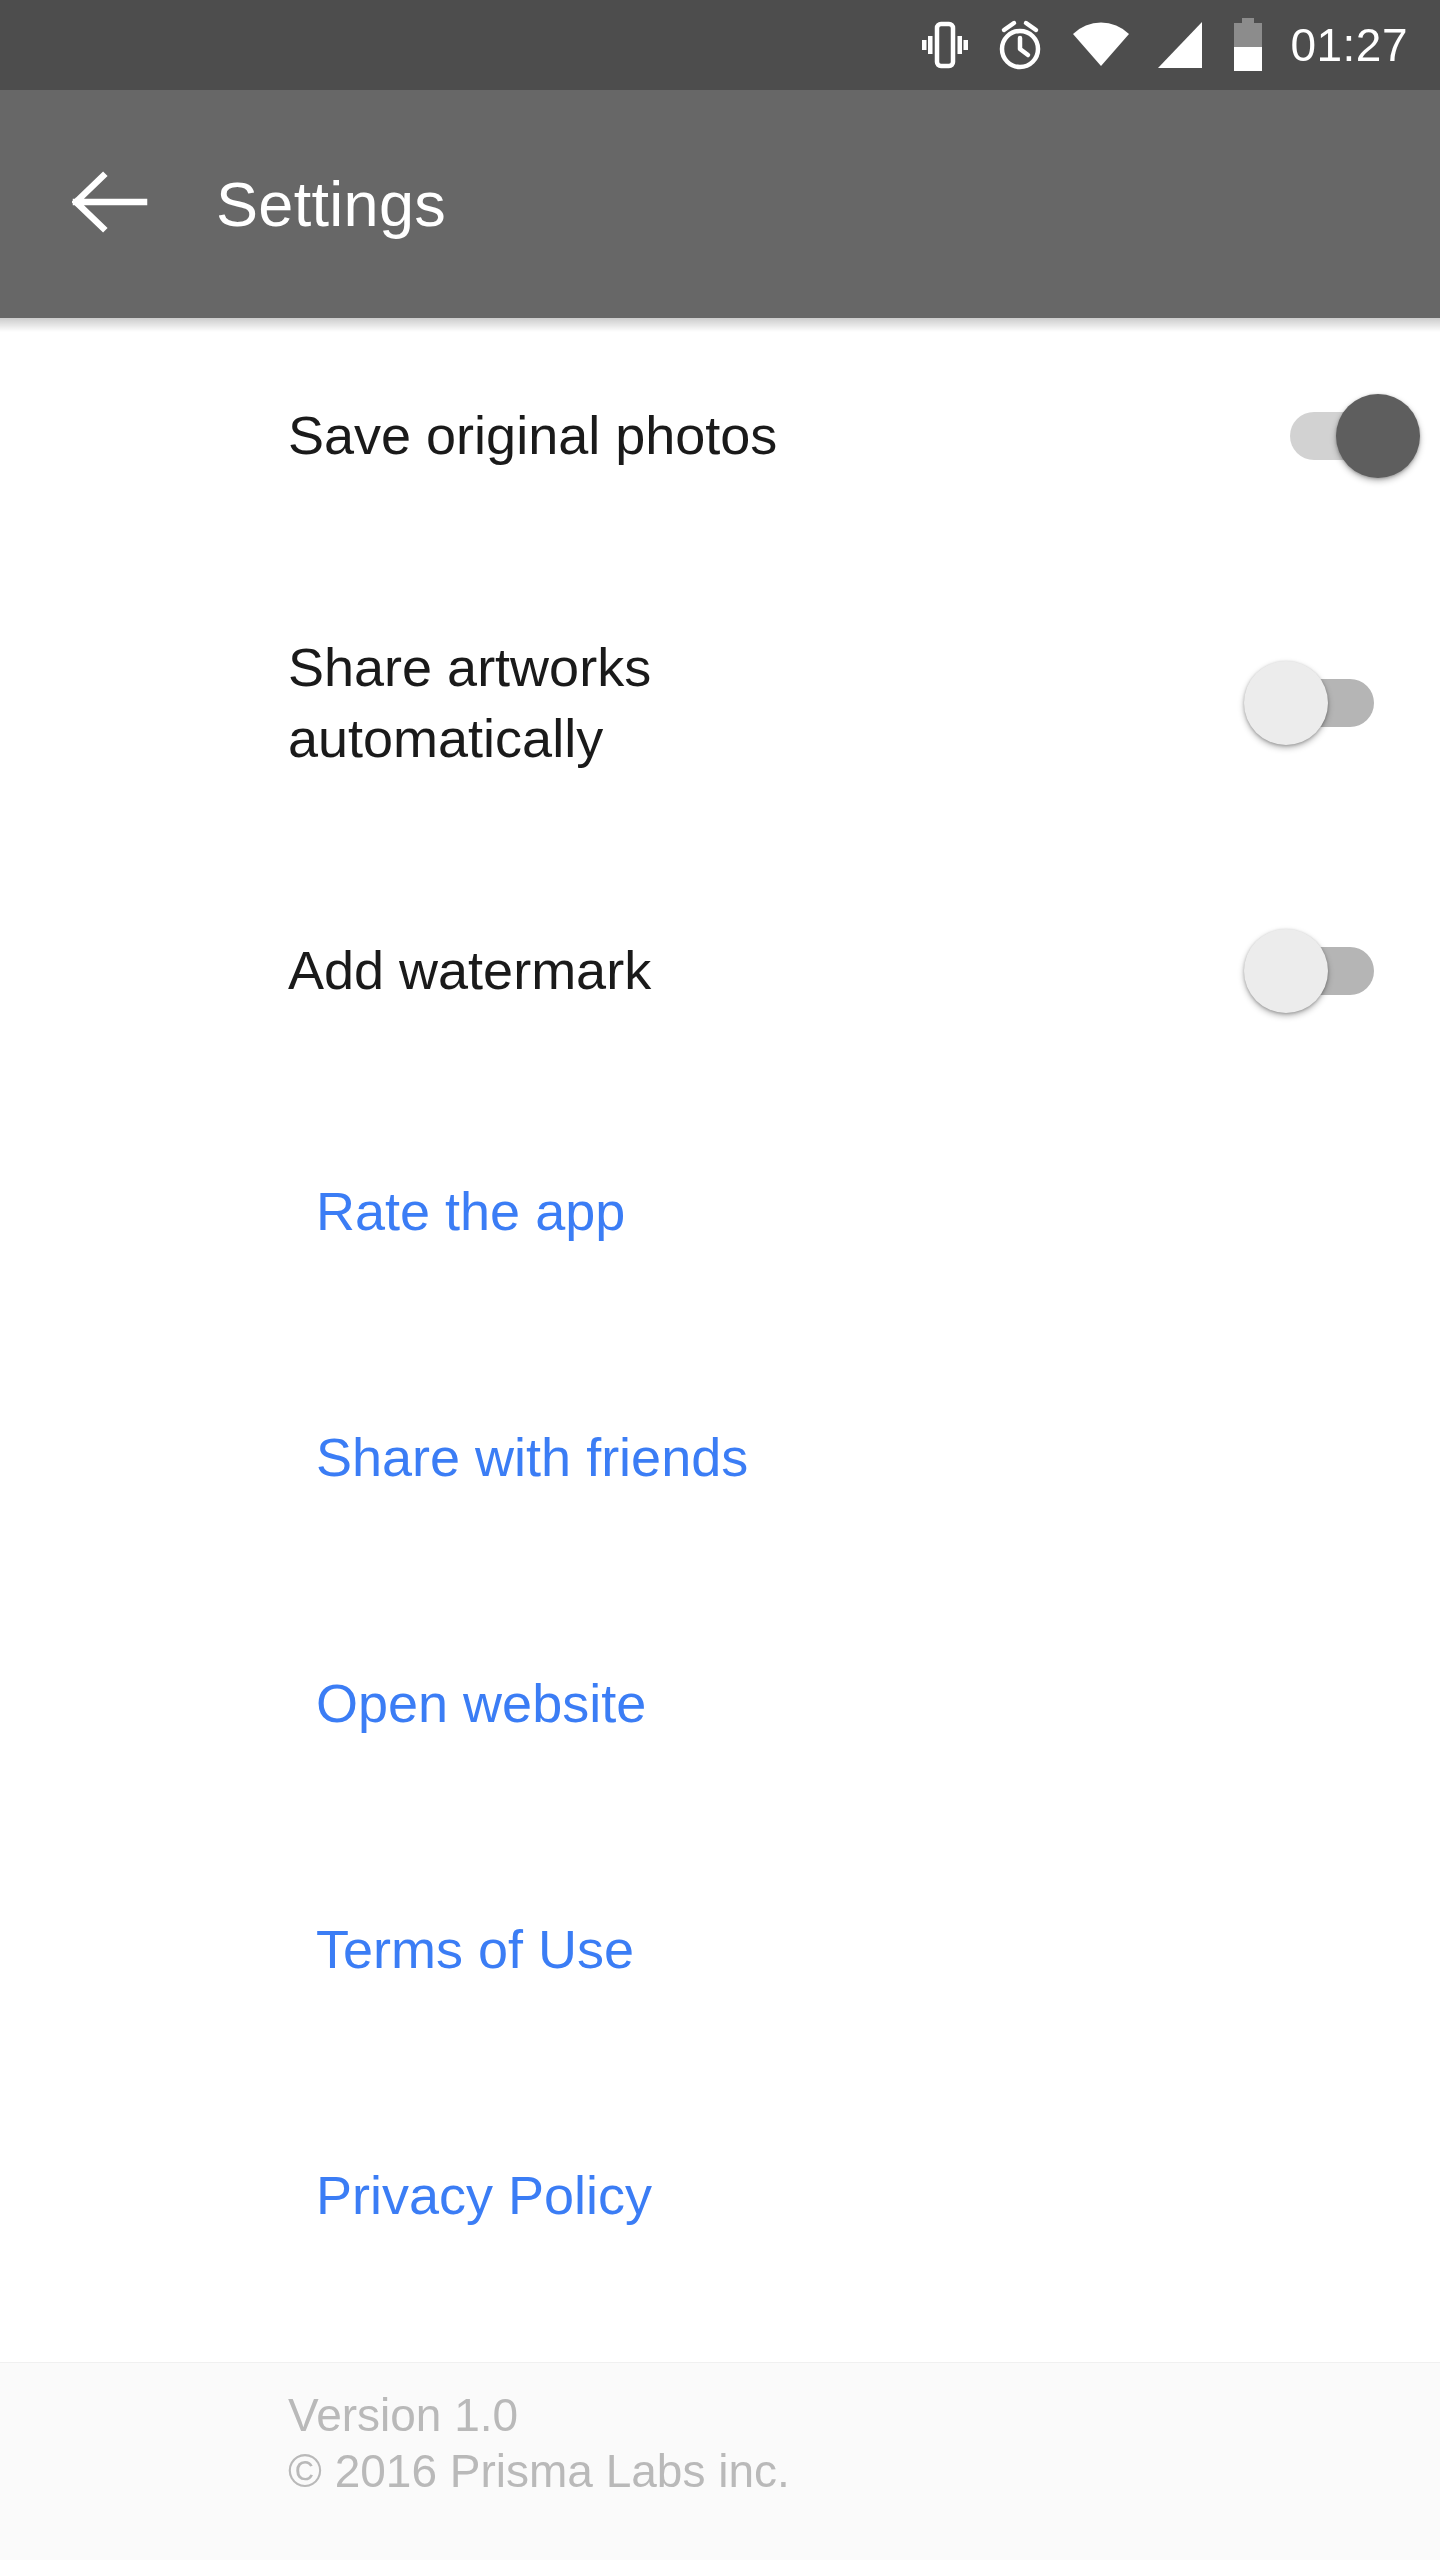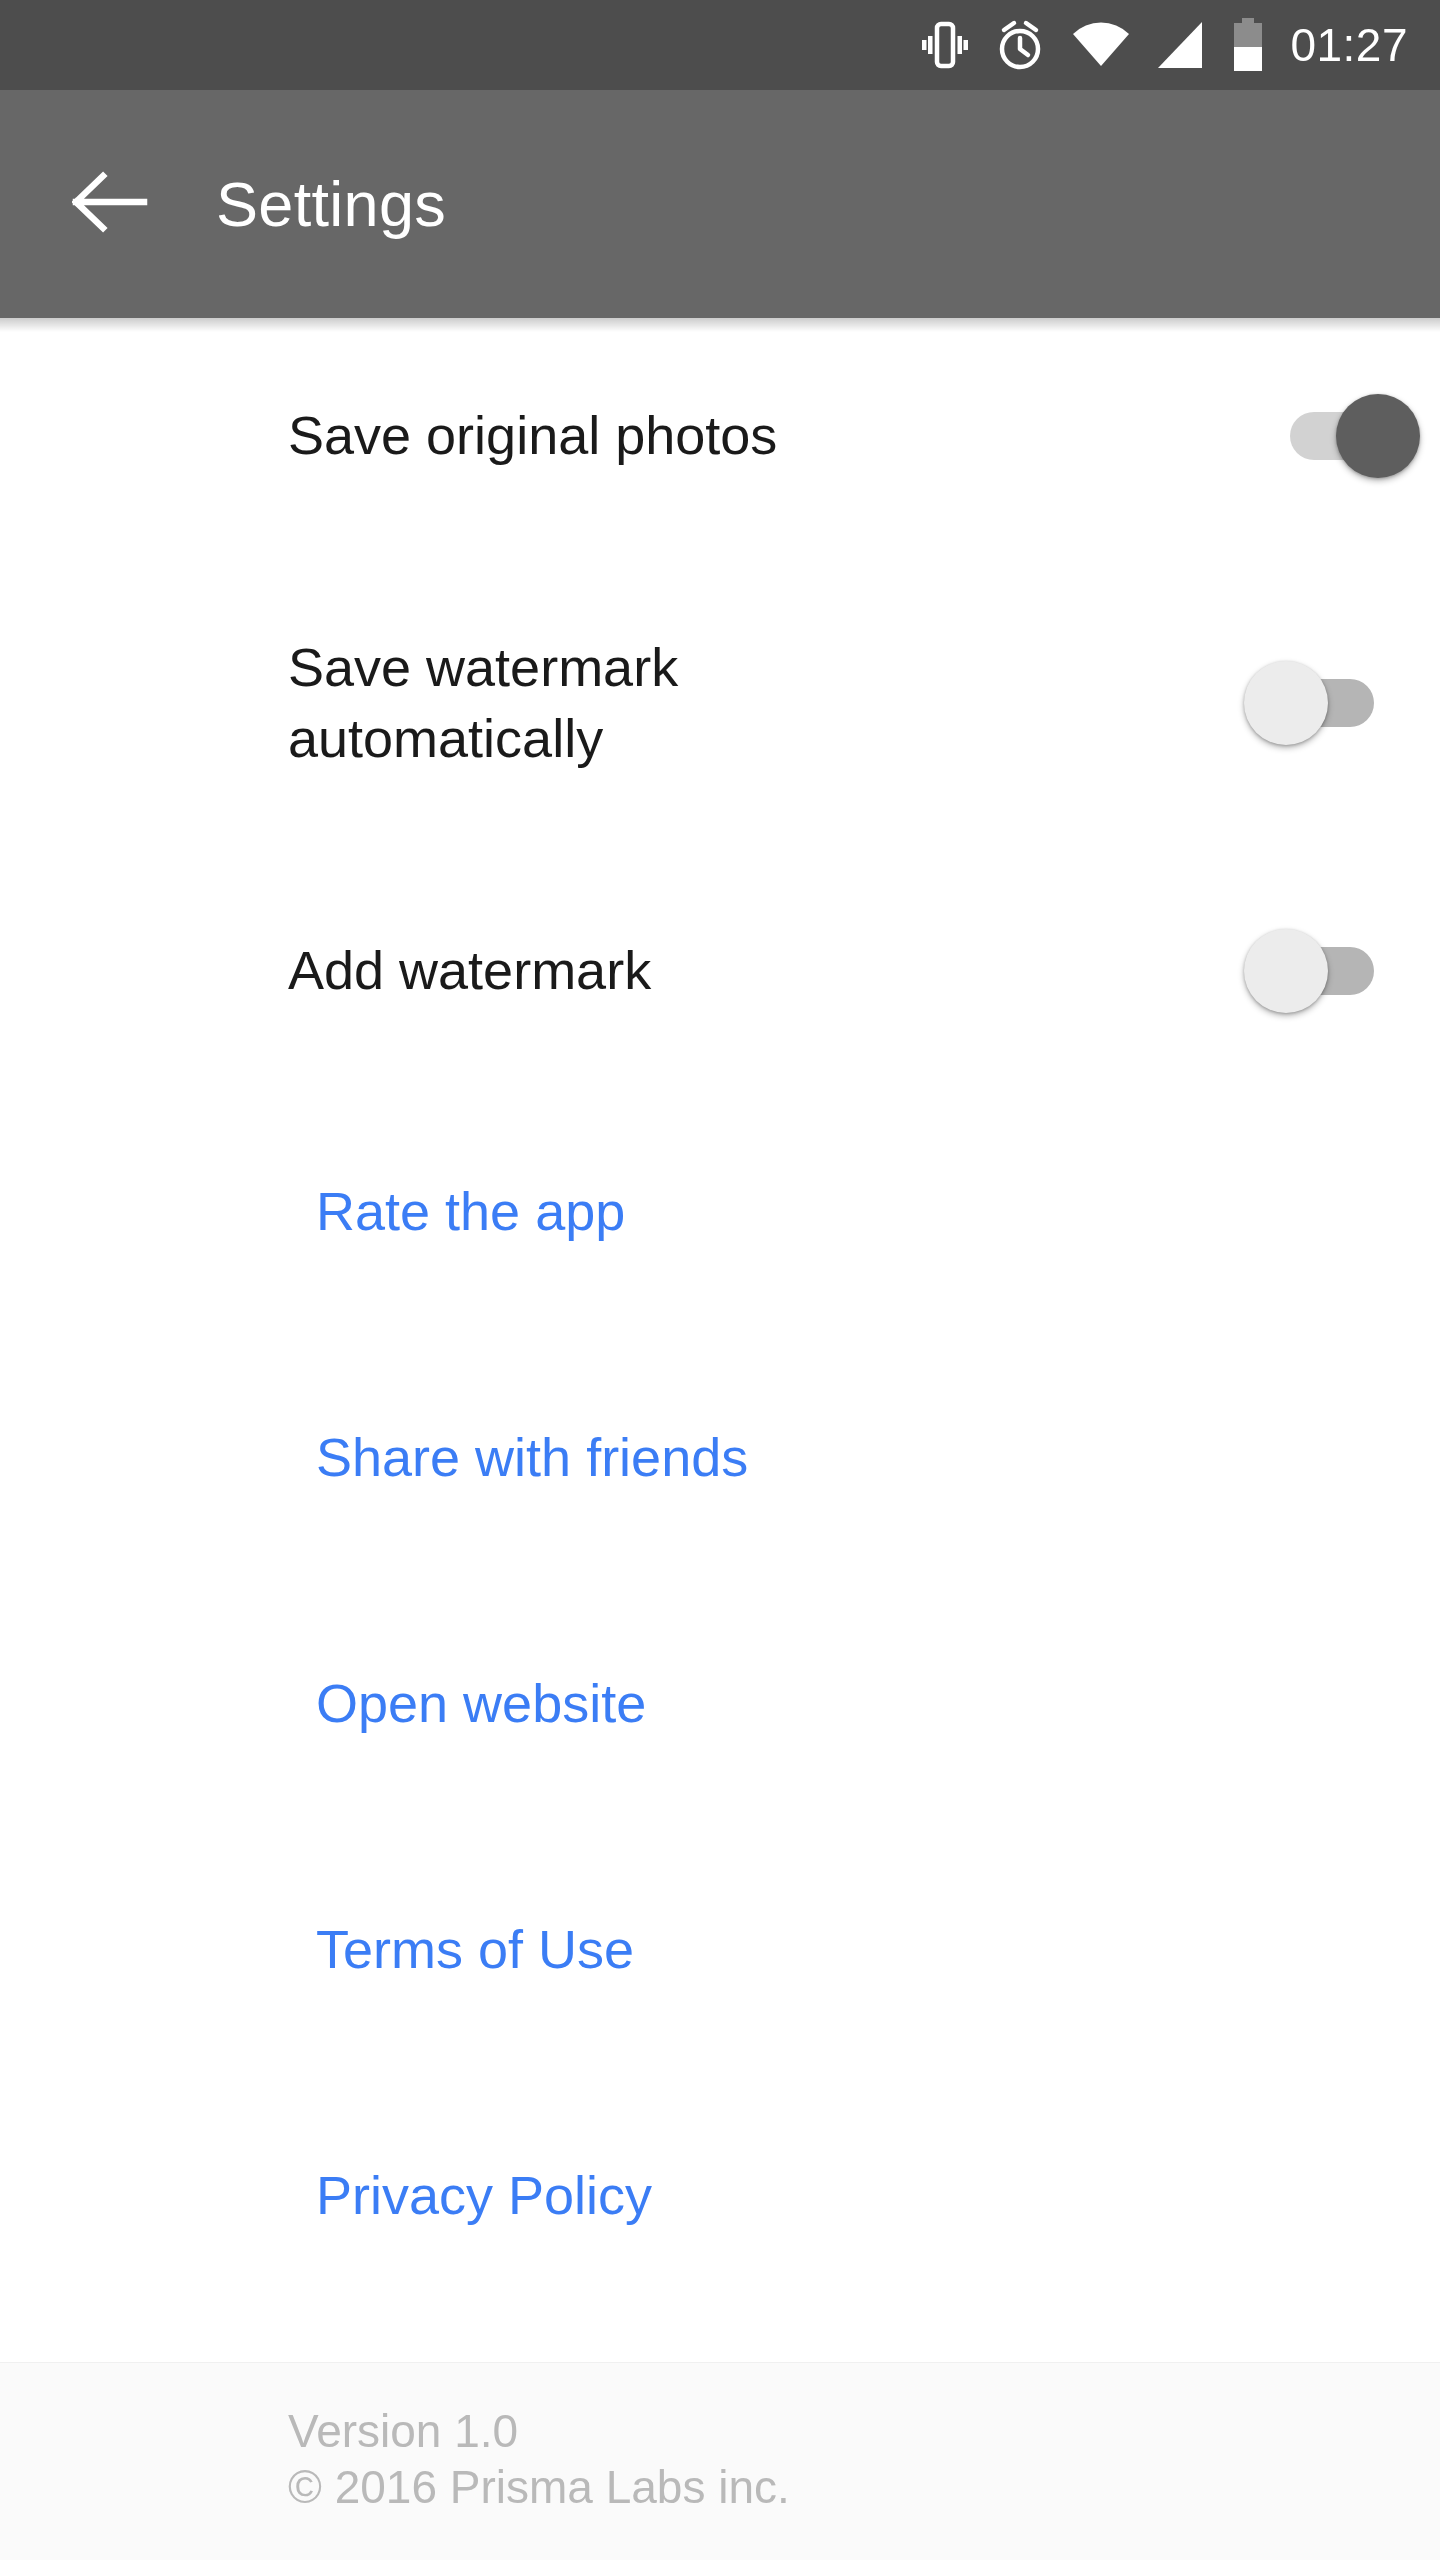--- a/index.html
+++ b/index.html
@@ -157,21 +157,21 @@
   .footer {
     position: absolute;
     left: 0;
     top: 2362px;
     width: 1440px;
     height: 198px;
     background: #fafafa;
     border-top: 1px solid #f0f0f0;
     box-sizing: border-box;
     padding-left: 288px;
-    padding-top: 40px;
+    padding-top: 24px;
   }
   .footer-line {
     font-size: 46px;
     color: #b9b9b9;
     line-height: 1.22;
     letter-spacing: 0px;
   }
 </style>
 </head>
 <body>
@@ -240,21 +240,21 @@
 
     <div class="row" style="top: 0px; height: 235px;">
       <div class="row-label">Save original photos</div>
       <div class="switch on" style="margin-right:-36px;">
         <div class="track"></div>
         <div class="thumb"></div>
       </div>
     </div>
 
     <div class="row" style="top: 235px; height: 300px;">
-      <div class="row-label" style="white-space: pre-line;">Save watermark
+      <div class="row-label" style="white-space: pre-line;">Share artworks
 automatically</div>
       <div class="switch off">
         <div class="track"></div>
         <div class="thumb"></div>
       </div>
     </div>
 
     <div class="row" style="top: 535px; height: 235px;">
       <div class="row-label">Add watermark</div>
       <div class="switch off">

